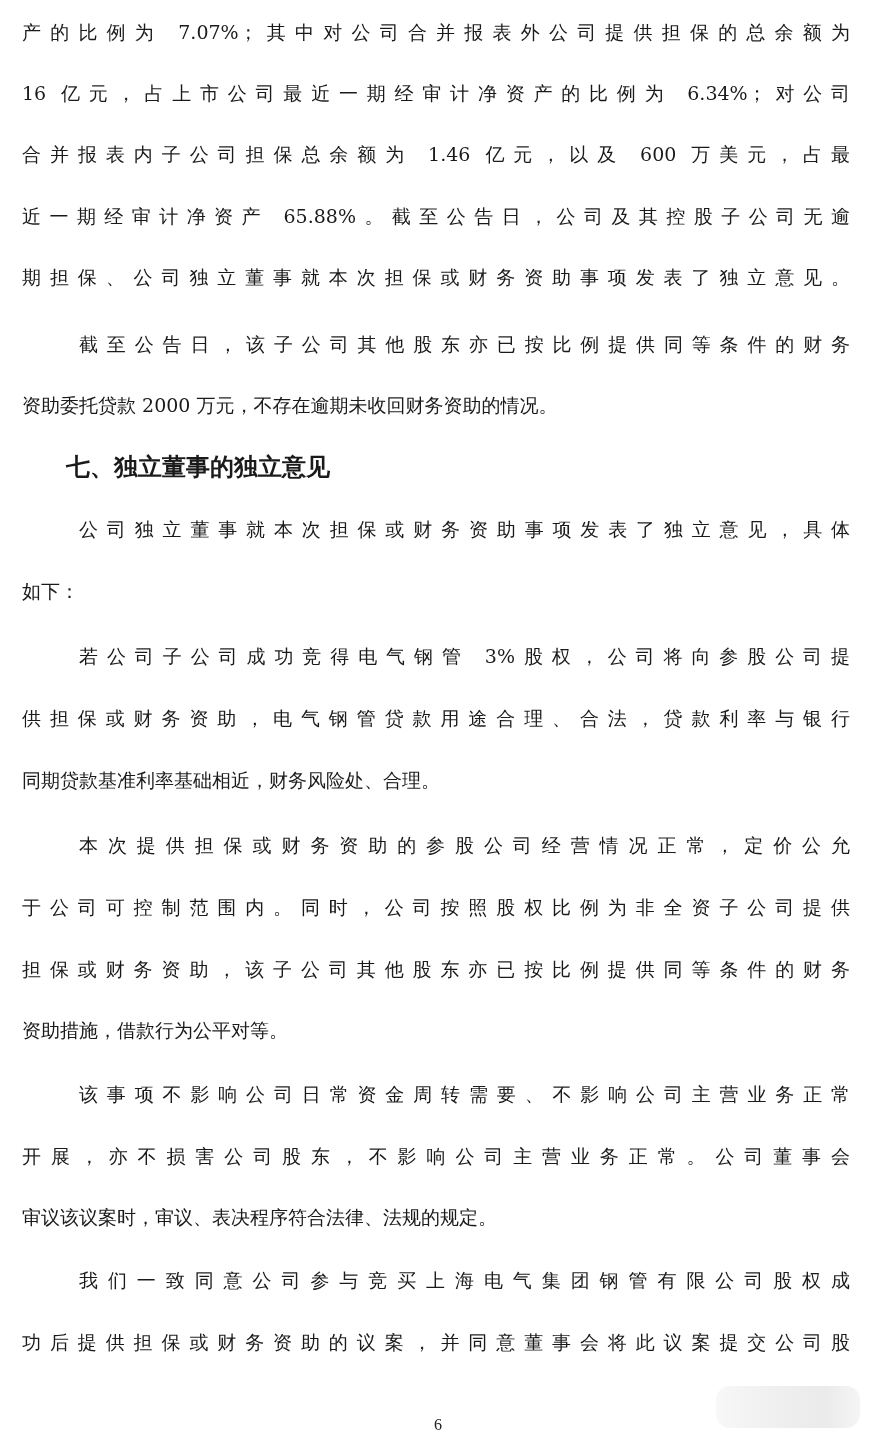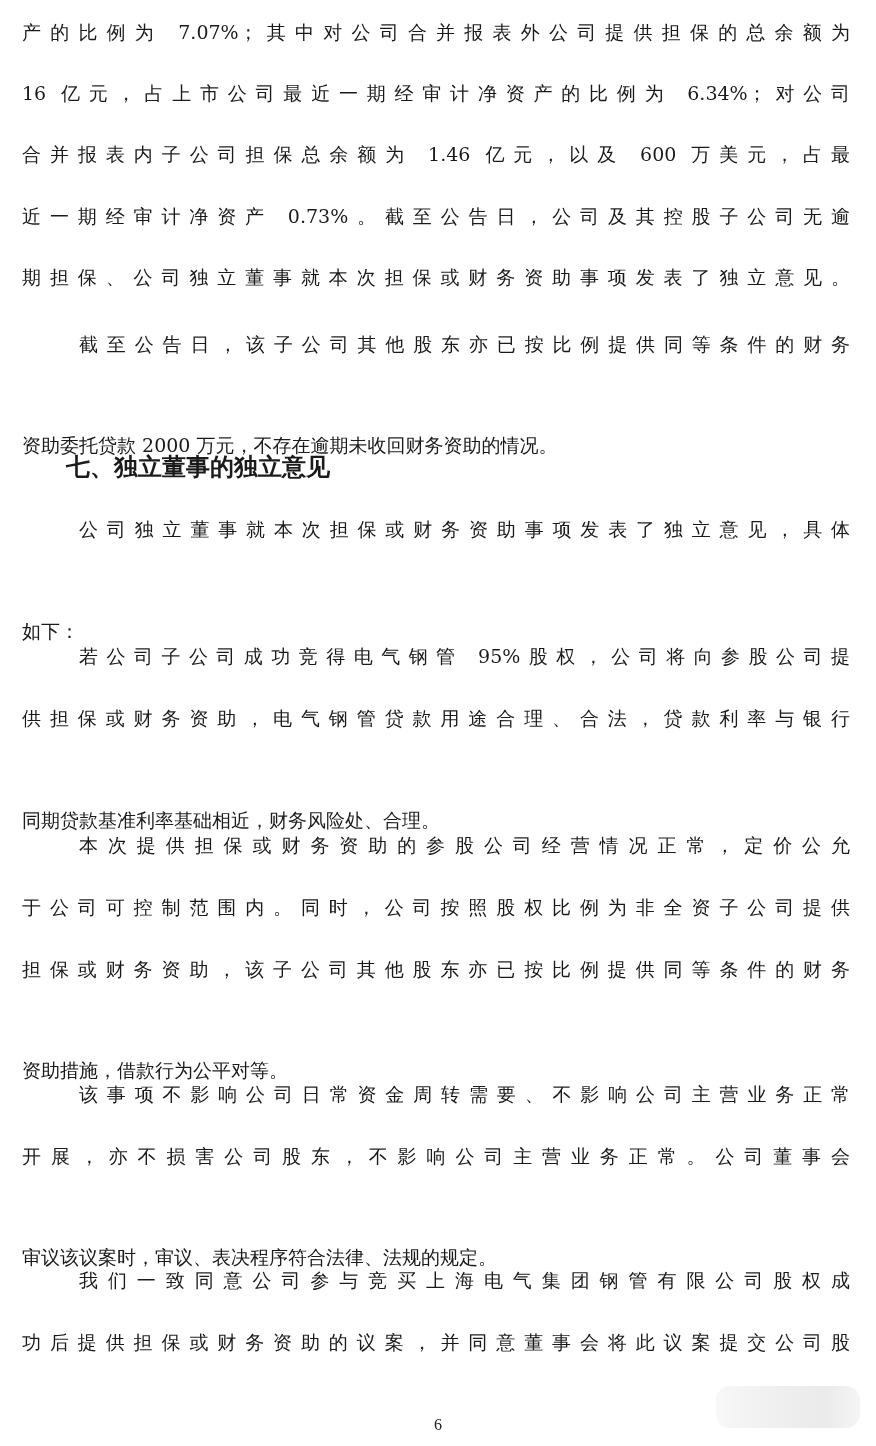--- a/index.html
+++ b/index.html
@@ -28,21 +28,20 @@
       height: 40px;
       font-size: 19px;
       line-height: 40px;
       white-space: nowrap;
       text-align: justify;
       text-align-last: justify;
       letter-spacing: 0px;
     }
     .line.last {
       text-align-last: left;
-      margin-top: 40px;
     }
     .line.indent {
       left: 57px;
       width: 771px;
     }
     .heading {
       position: absolute;
       left: 44px;
       font-size: 24px;
       line-height: 40px;
@@ -73,38 +72,38 @@
   </style>
 </head>
 <body>
 
 <div class="page">
 
   <div>
     <div class="line" style="top:12px">产的比例为 7.07%；其中对公司合并报表外公司提供担保的总余额为</div>
     <div class="line" style="top:73px">16 亿元，占上市公司最近一期经审计净资产的比例为 6.34%；对公司</div>
     <div class="line" style="top:134px">合并报表内子公司担保总余额为 1.46 亿元，以及 600 万美元，占最</div>
-    <div class="line" style="top:196px">近一期经审计净资产 0.73%。截至公告日，公司及其控股子公司无逾</div>
+    <div class="line" style="top:196px">近一期经审计净资产 65.88%。截至公告日，公司及其控股子公司无逾</div>
     <div class="line" style="top:257px">期担保、公司独立董事就本次担保或财务资助事项发表了独立意见。</div>
   </div>
 
   <div>
     <div class="line indent" style="top:324px">截至公告日，该子公司其他股东亦已按比例提供同等条件的财务</div>
     <div class="line last" style="top:385px">资助委托贷款 2000 万元，不存在逾期未收回财务资助的情况。</div>
   </div>
 
   <div class="heading" style="top:447px">七、独立董事的独立意见</div>
 
   <div>
     <div class="line indent" style="top:509px">公司独立董事就本次担保或财务资助事项发表了独立意见，具体</div>
     <div class="line last" style="top:571px">如下：</div>
   </div>
 
   <div>
-    <div class="line indent" style="top:636px">若公司子公司成功竞得电气钢管 95%股权，公司将向参股公司提</div>
+    <div class="line indent" style="top:636px">若公司子公司成功竞得电气钢管 3%股权，公司将向参股公司提</div>
     <div class="line" style="top:698px">供担保或财务资助，电气钢管贷款用途合理、合法，贷款利率与银行</div>
     <div class="line last" style="top:760px">同期贷款基准利率基础相近，财务风险处、合理。</div>
   </div>
 
   <div>
     <div class="line indent" style="top:825px">本次提供担保或财务资助的参股公司经营情况正常，定价公允</div>
     <div class="line" style="top:887px">于公司可控制范围内。同时，公司按照股权比例为非全资子公司提供</div>
     <div class="line" style="top:949px">担保或财务资助，该子公司其他股东亦已按比例提供同等条件的财务</div>
     <div class="line last" style="top:1010px">资助措施，借款行为公平对等。</div>
   </div>

